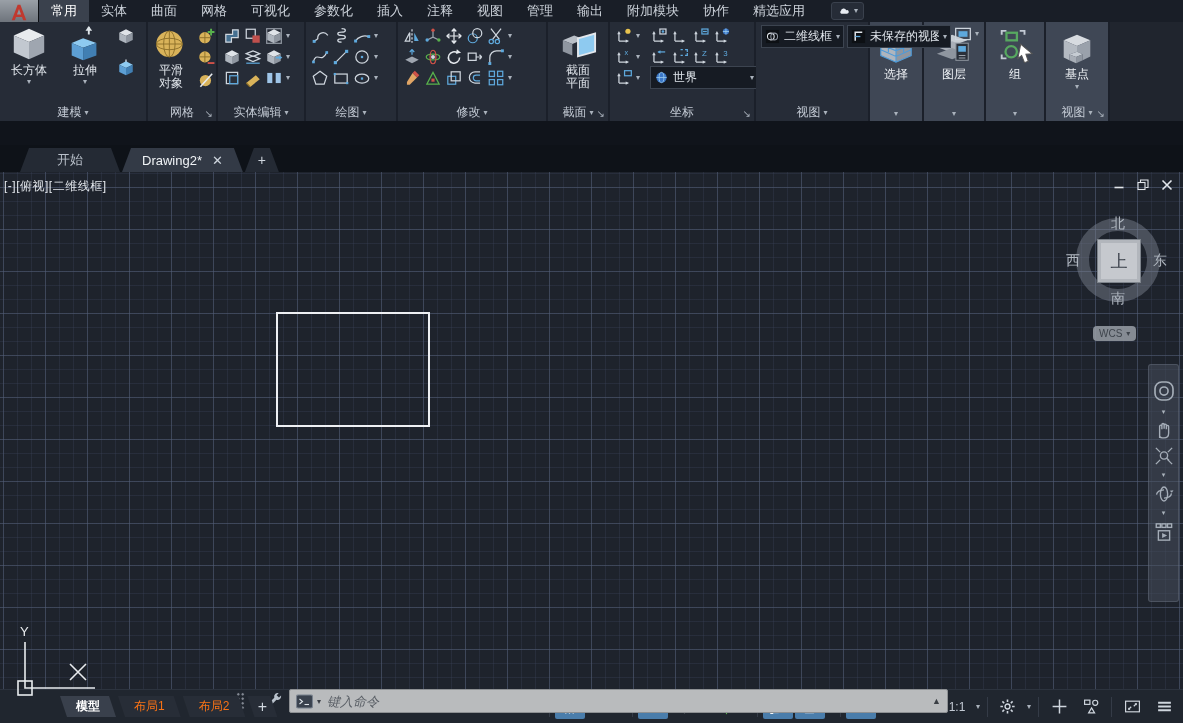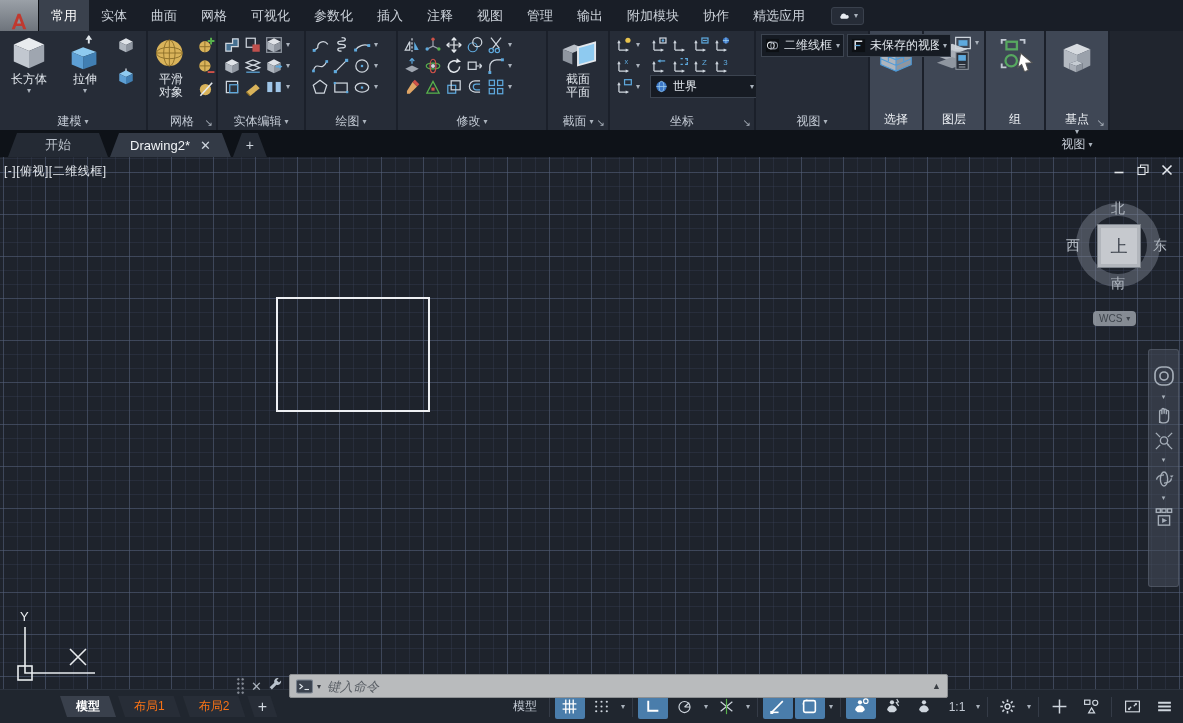--- a/index.html
+++ b/index.html
@@ -1,21 +1,21 @@
 <!DOCTYPE html>
 <html><head>
 <meta charset="utf-8">
 <style>
   html,body{margin:0;padding:0;background:#10141b;}
   body{width:1183px;height:723px;overflow:hidden;font-family:"Liberation Sans","DejaVu Sans",sans-serif;
        -webkit-font-smoothing:antialiased;user-select:none;}
   .app{width:1183px;height:723px;display:flex;flex-direction:column;}
 
   
-  .menubar{height:31px;background:#191e27;display:flex;align-items:stretch;}
+  .menubar{height:22px;background:#191e27;display:flex;align-items:stretch;}
   .appbtn{width:38px;background:linear-gradient(#9aa0a7,#6e747c);display:flex;align-items:flex-end;justify-content:center;border-right:1px solid #0c0f14;}
   .appbtn .ic{width:22px;height:20px}
   .mtab{padding:0 12px;display:flex;align-items:center;font-size:13px;color:#ccd2da;cursor:pointer;}
   .mtab.active{background:#3a414d;color:#fff;}
   .cloudbtn{margin-left:14px;align-self:center;height:16px;padding:0 5px;background:#262c37;border:1px solid #3a414d;border-radius:3px;display:flex;align-items:center;gap:3px;}
   .cloudbtn .ic{width:14px;height:12px}
 
   
   .ribbon{height:99px;background:#20252e;display:flex;}
   .rpanel{position:relative;display:flex;flex-direction:column;background:#262c37;border-right:2px solid #1b202a;flex:none;}
@@ -27,25 +27,25 @@
   .rbig .lbl{font-size:12px;color:#dfe4ea;line-height:13px;text-align:center;white-space:pre-line;}
   .ic{display:inline-flex;width:18px;height:18px;flex:none;cursor:pointer;}
   .ic svg{width:100%;height:100%;display:block;}
   .ic.big{width:42px;height:38px;}
   .irow{display:flex;align-items:center;gap:3px;height:21px;}
   .icolstack{display:flex;flex-direction:column;justify-content:flex-start;gap:2px;}
   .dd{height:21px;background:#161b23;border:1px solid #3c4450;display:flex;align-items:center;gap:4px;padding:0 3px;color:#dfe4ea;font-size:12px;}
   .dd .ic{width:15px;height:15px}
   .dd .ddtext{flex:1;white-space:nowrap;overflow:hidden;}
   .lightpanel{background:#3f4755;border-right:2px solid #1b202a;display:flex;flex-direction:column;align-items:center;flex:none;}
-  .lightpanel .lbl{font-size:12px;color:#eef1f5;margin-top:36px;}
+  .lightpanel .lbl{font-size:12px;color:#eef1f5;}
   .lightpanel .bigslot{margin-top:6px;}
 
   
-  .filetabs{height:27px;background:#0e1218;display:flex;align-items:flex-end;padding-left:8px;gap:2px;}
+  .filetabs{height:27px;background:#0e1218;display:flex;align-items:flex-end;padding-left:20px;gap:2px;margin-top:24px;}
   .ftab{height:24px;display:flex;align-items:center;gap:10px;padding:0 20px;font-size:13px;color:#b9c0ca;background:#242a34;clip-path:polygon(9px 0,calc(100% - 9px) 0,100% 100%,0 100%);cursor:pointer;}
   .ftab.active{background:#333a46;color:#f0f3f6;}
   .ftab .x{font-size:13px;color:#cfd6de;}
   .ftab-add{height:24px;width:34px;background:#242a34;clip-path:polygon(9px 0,calc(100% - 9px) 0,100% 100%,0 100%);display:flex;align-items:center;justify-content:center;color:#cfd6de;font-size:14px;cursor:pointer;}
 
   
   .canvas{position:relative;flex:1;background-color:#1e232c;
     background-image:
       linear-gradient(rgba(84,96,120,.5) 1px,transparent 1px),
       linear-gradient(90deg,rgba(84,96,120,.5) 1px,transparent 1px),

